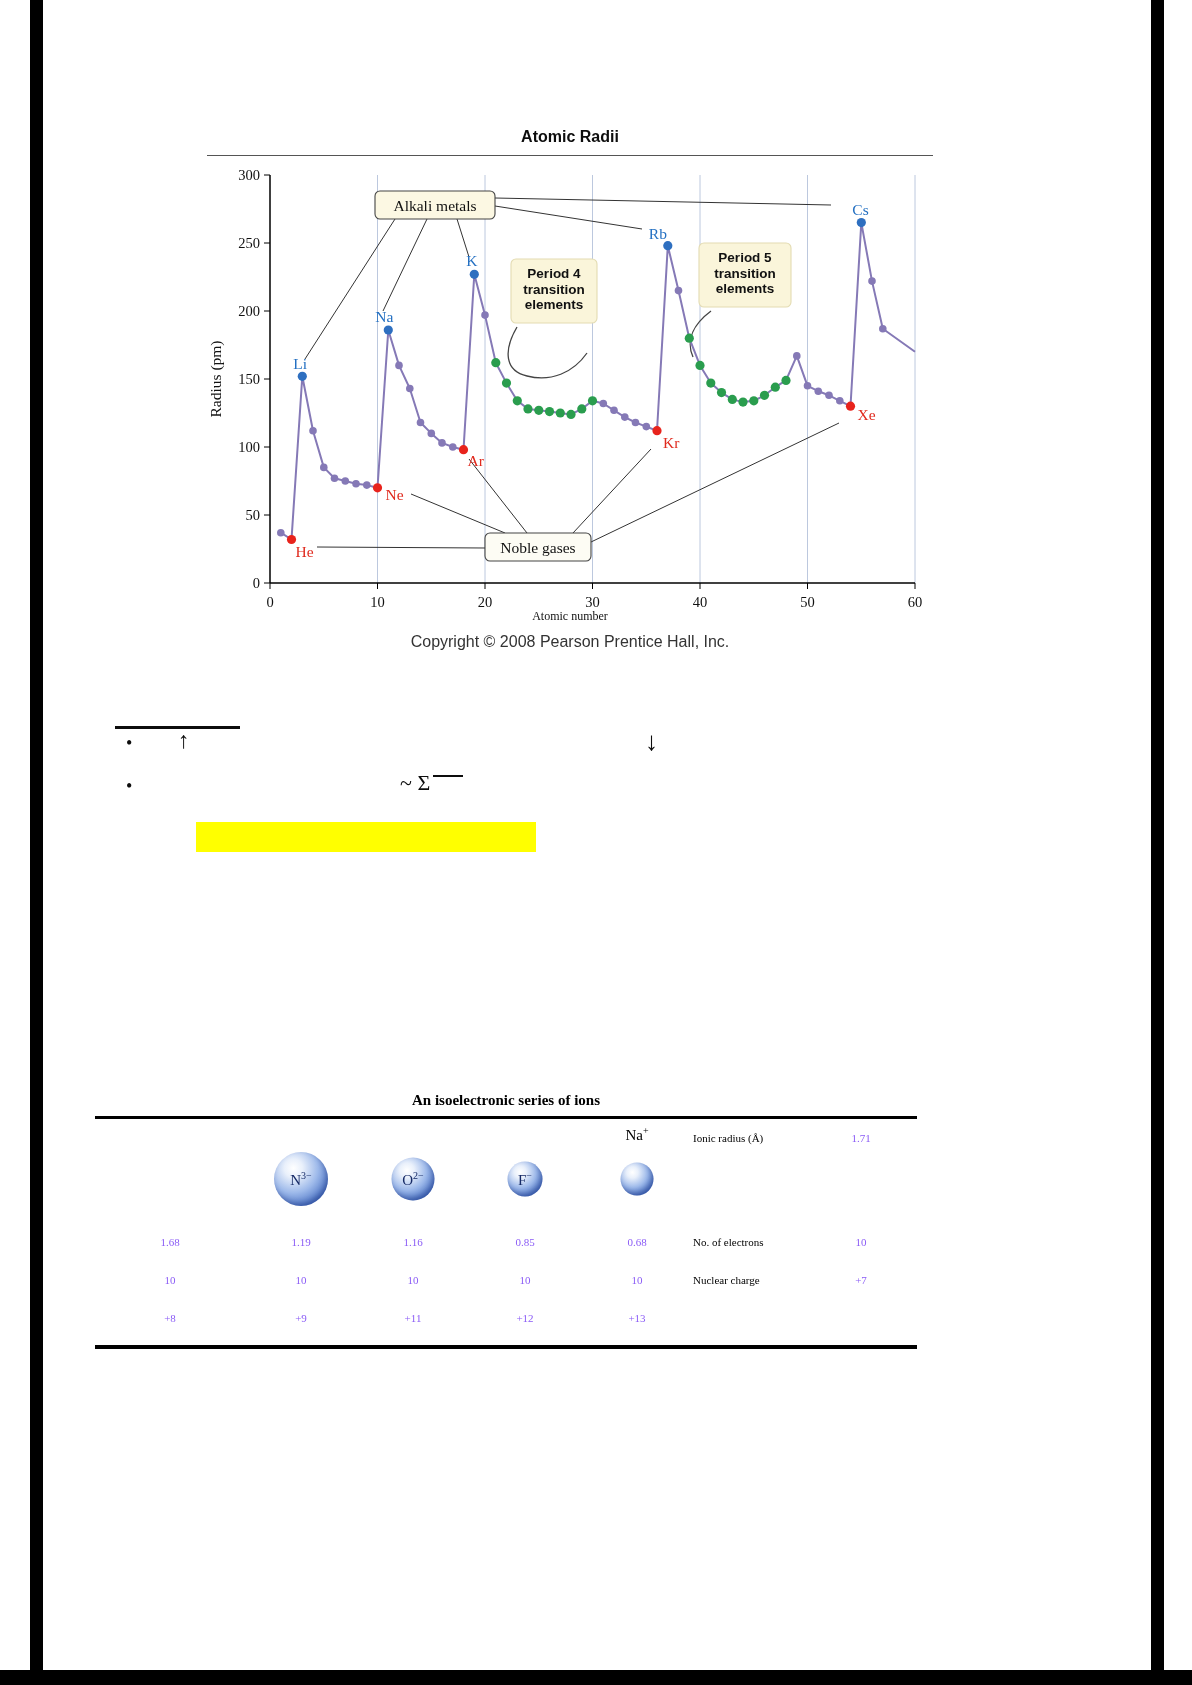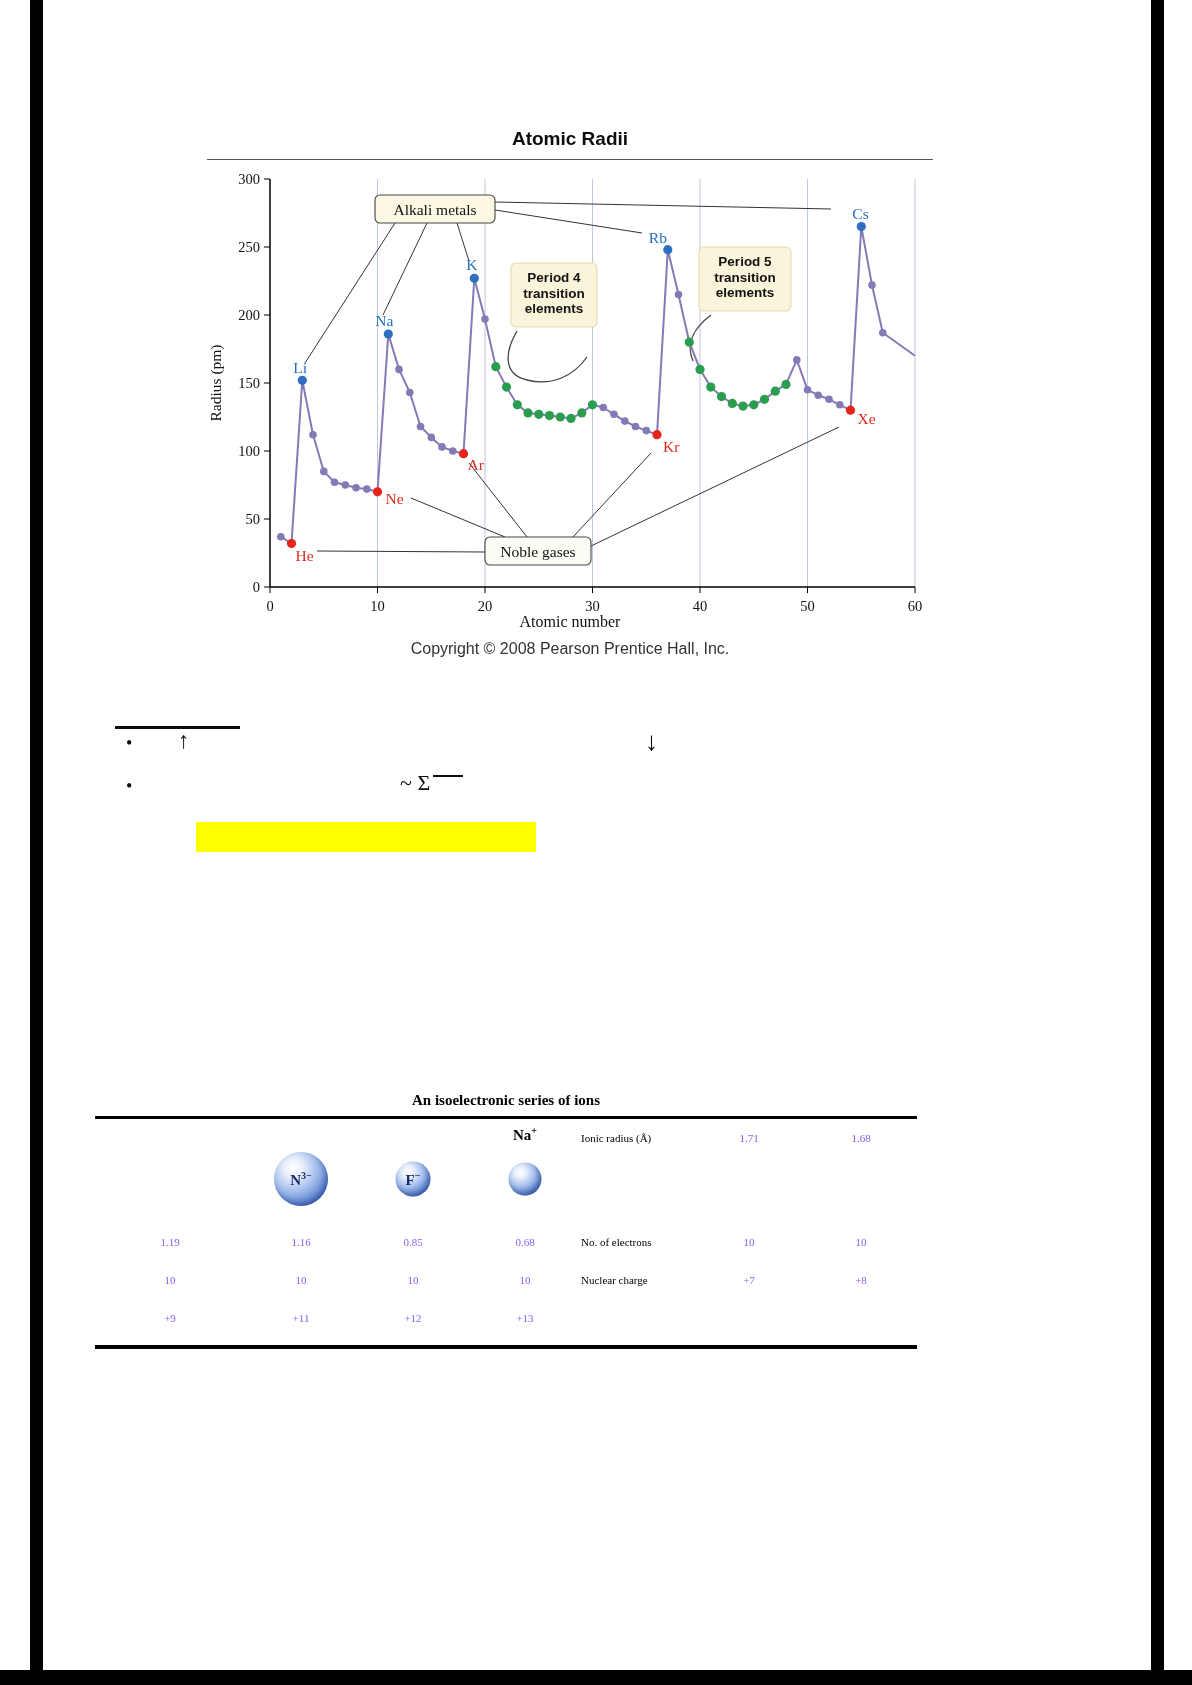--- a/index.html
+++ b/index.html
@@ -12,24 +12,24 @@
     color:#111;
   }
   .bar{position:absolute;background:#000;}
   .bar.left{left:30px;top:0;width:13px;height:1685px;}
   .bar.right{left:1151px;top:0;width:13px;height:1685px;}
   .bar.bottom{left:0;top:1670px;width:1192px;height:15px;}
 
   
   .chart-block{position:absolute;left:205px;top:128px;width:730px;}
   .chart-title{margin:0;text-align:center;font-family:"Liberation Sans", sans-serif;
-    font-size:19px;font-weight:bold;color:#0d0d0d;}
+    font-size:16px;font-weight:bold;color:#0d0d0d;}
   .title-rule{height:1px;background:#555;margin:9px 2px 5px 2px;}
   #chart-svg{display:block;}
-  .x-axis-label{text-align:center;font-size:16px;margin-top:-4px;color:#111;}
+  .x-axis-label{text-align:center;font-size:12px;margin-top:-4px;color:#111;}
   .copyright{text-align:center;font-family:"Liberation Sans", sans-serif;
     font-size:16px;color:#333;margin-top:9px;}
 
   
   .notes{position:absolute;left:0;top:0;width:100%;height:0;}
   .blank-rule{position:absolute;left:115px;top:726px;width:125px;height:3px;background:#0d0d0d;}
   .bullet{position:absolute;font-size:18px;color:#0d0d0d;}
   .bullet.b1{left:126px;top:733px;}
   .bullet.b2{left:126px;top:776px;}
   .arrow{position:absolute;color:#0d0d0d;}
@@ -40,21 +40,21 @@
   .highlight{position:absolute;left:196px;top:822px;width:340px;height:30px;}
 
   
   .iso{position:absolute;left:95px;top:1092px;width:822px;}
   .iso-title{text-align:center;font-weight:bold;font-size:15px;color:#000;}
   .rule{background:#000;}
   .rule.top{height:3px;margin-top:7px;}
   .rule.bottom{height:4px;}
   .iso-grid{display:grid;grid-template-columns:150px repeat(6,1fr);padding-bottom:8px;}
   .ion-cell{position:relative;height:104px;}
-  .ion-label{font-weight:bold;font-size:15px;color:#000;white-space:nowrap;}
+  .ion-label{font-weight:normal;font-size:15px;color:#000;white-space:nowrap;}
   .ion-label sup{font-size:10px;}
   .ion-label.above{position:absolute;top:6px;left:0;right:0;text-align:center;}
   .ion-label.inside{position:absolute;left:50%;top:50%;transform:translate(-50%,-50%);color:#162a66;}
   .sphere{position:absolute;left:50%;top:60px;transform:translate(-50%,-50%);
     border-radius:50%;
     background:radial-gradient(circle at 36% 30%, #ffffff 0%, #e9f0fb 18%, #9db9ea 48%, #4a72c4 78%, #2a4c9e 100%);
     box-shadow:inset -2px -3px 5px rgba(18,38,110,0.35);
   }
   .row-label{height:38px;display:flex;align-items:center;font-size:11px;color:#000;}
   .val{height:38px;display:flex;align-items:center;justify-content:center;font-size:11px;color:#8b5cf6;}
@@ -218,20 +218,25 @@
   <div class="iso-title">An isoelectronic series of ions</div>
   <div class="rule top"></div>
   <div id="iso-grid" class="iso-grid">
       <div class="ion-cell"></div>
       <div class="ion-cell">
         <div class="sphere" style="width: 54px; height: 54px;">
           <div class="ion-label inside">N<sup>3−</sup></div>
         </div>
       </div>
       <div class="ion-cell">
+        <div class="sphere" style="width: 43px; height: 43px;">
+          <div class="ion-label inside">O<sup>2−</sup></div>
+        </div>
+      </div>
+      <div class="ion-cell">
         <div class="sphere" style="width: 35px; height: 35px;">
           <div class="ion-label inside">F<sup>−</sup></div>
         </div>
       </div>
       <div class="ion-cell">
         <div class="ion-label above">Na<sup>+</sup></div>
         <div class="sphere" style="width: 33px; height: 33px;"></div>
       </div>
       <div class="row-label">Ionic radius (Å)</div>
       <div class="val">1.71</div>

